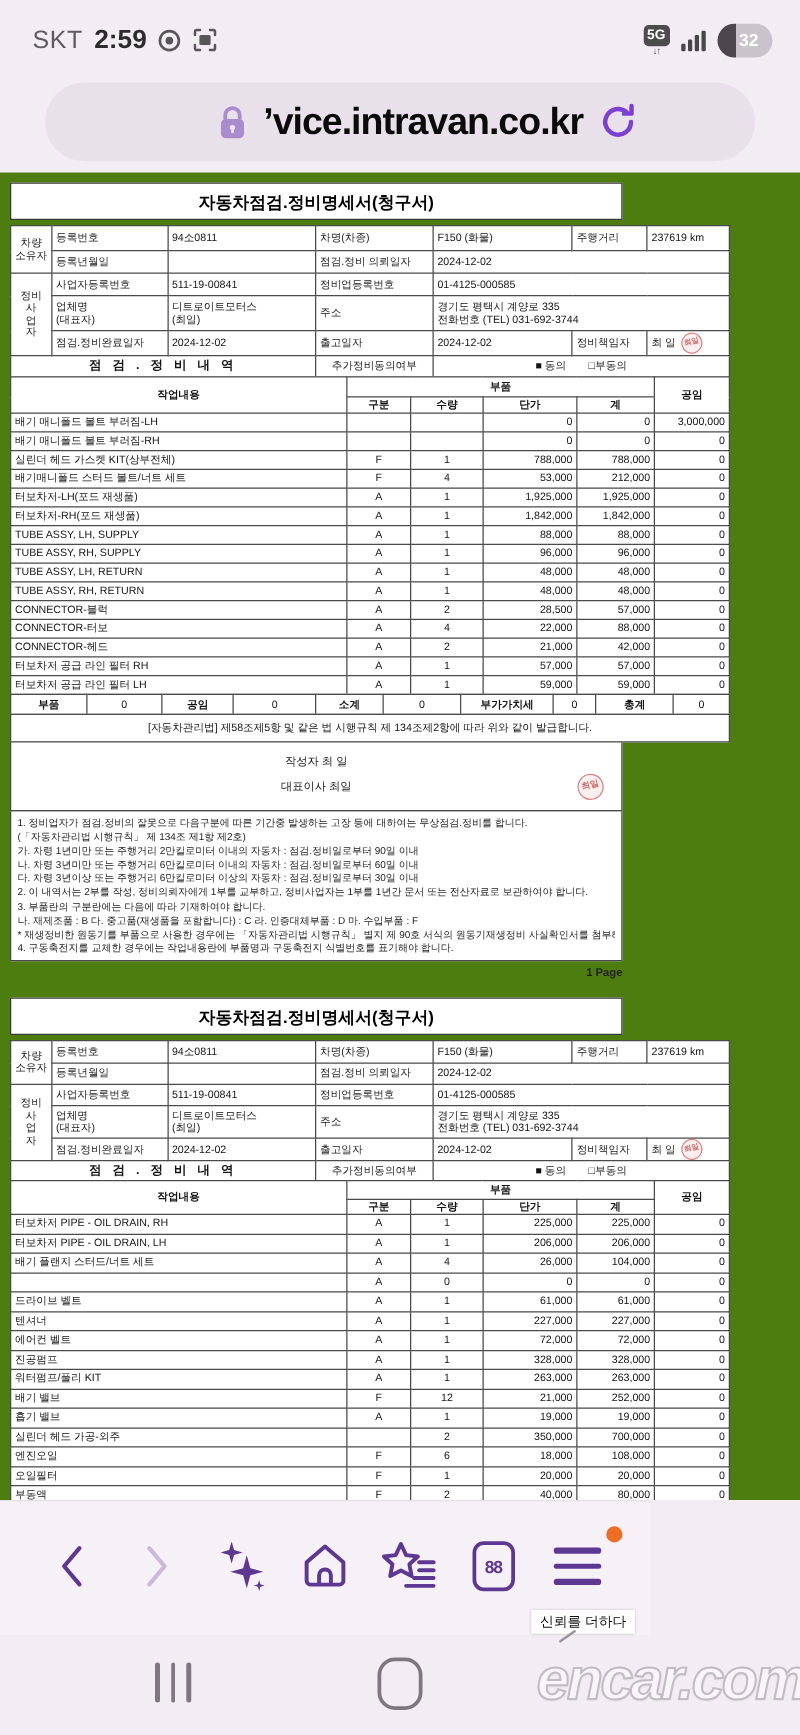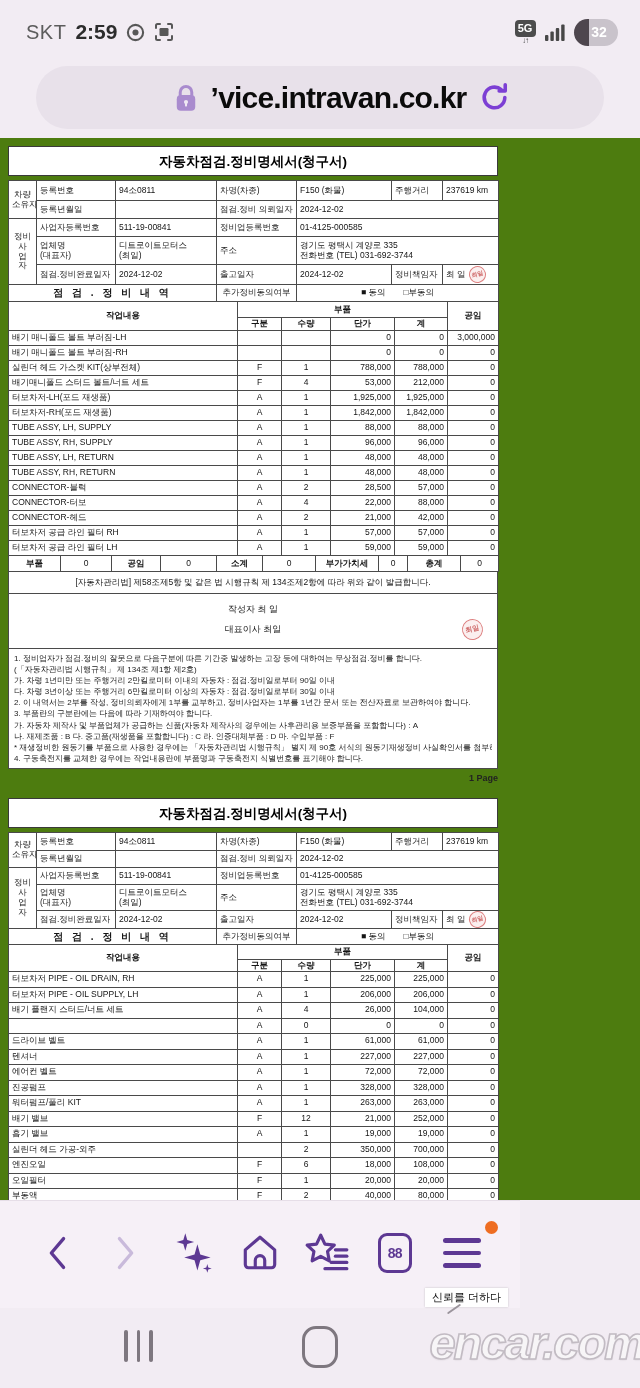--- a/index.html
+++ b/index.html
@@ -31,21 +31,21 @@
   .url-pill { margin:8px 36px 0 36px; height:63px; border-radius:32px; background:#e8e1ea;
     display:flex; align-items:center; justify-content:center; gap:12px; }
   .url-text { font-size:30px; font-weight:700; color:#0b0b0b; letter-spacing:-0.8px; }
 
   
   .content { position:absolute; top:138px; left:0; width:640px; height:1062px;
     background:#4d7c0f; overflow:hidden; }
   .page { position:absolute; left:8px; width:490px; }
   .doc-title { height:30px; line-height:29px; text-align:center; font-size:13.5px; font-weight:700;
     color:#000; background:#fff; border:1.2px solid #3a3a3a; }
-  table { border-collapse:collapse; table-layout:fixed; width:490px; background:#fff; }
+  table { border-collapse:collapse; table-layout:fixed; width:576px; background:#fff; }
   td { border:1px solid #4a4a4a; font-size:8.5px; color:#141414; padding:0 3px;
     line-height:1.15; overflow:hidden; white-space:nowrap; vertical-align:middle; }
   td.lbl { font-weight:400; color:#1a1a1a; }
   td.c { text-align:center; } td.r { text-align:right; } td.b { font-weight:700; }
   .info { margin-top:4px; }
   .sec-title { font-weight:700; font-size:10px; letter-spacing:3px; text-align:center; }
   .agree-cell { display:flex; gap:18px; justify-content:center; font-size:8.5px; }
   .work { margin-top:-1px; }
   .sumrow { margin-top:-1px; }
   .issue { margin-top:-1px; }
@@ -436,24 +436,24 @@
           </table>
           <div class="sig">
             <div class="w">작성자  최 일</div>
             <div class="e">대표이사  최일</div>
             <span class="stamp ">최일</span>
           </div>
           <div class="notes">
             <div>1. 정비업자가 점검.정비의 잘못으로 다음구분에 따른 기간중 발생하는 고장 등에 대하여는 무상점검.정비를 합니다.</div>
             <div>  (「자동차관리법 시행규칙」  제 134조 제1항 제2호)</div>
             <div>  가. 차령 1년미만 또는 주행거리 2만킬로미터 이내의 자동차 : 점검.정비일로부터 90일 이내</div>
+            <div>  나. 차령 3년미만 또는 주행거리 6만킬로미터 이내의 자동차 : 점검.정비일로부터 60일 이내</div>
             <div>  다. 차령 3년이상 또는 주행거리 6만킬로미터 이상의 자동차 : 점검.정비일로부터 30일 이내</div>
             <div>2. 이 내역서는 2부를 작성, 정비의뢰자에게 1부를 교부하고, 정비사업자는 1부를 1년간 문서 또는 전산자료로 보관하여야 합니다.</div>
             <div>3. 부품란의 구분란에는 다음에 따라 기재하여야 합니다.</div>
-            <div>  가. 자동차 제작사 및 부품업체가 공급하는 신품(자동차 제작사의 경우에는 사후관리용 보증부품을 포함합니다) : A</div>
             <div>  나. 재제조품 : B  다. 중고품(재생품을 포함합니다) : C   라. 인증대체부품 : D   마. 수입부품 : F</div>
             <div>* 재생정비한 원동기를 부품으로 사용한 경우에는 「자동차관리법 시행규칙」  별지 제 90호 서식의 원동기재생정비 사실확인서를 첨부해야 합니다.</div>
             <div>4. 구동축전지를 교체한 경우에는 작업내용란에 부품명과 구동축전지 식별번호를 표기해야 합니다.</div>
           </div>
           <div class="pagenum">1 Page</div>
         </div>
         <div class="page" style="top: 660px;">
           <div class="doc-title">자동차점검.정비명세서(청구서)</div>
           <table class="info">
             <colgroup>
@@ -560,21 +560,21 @@
               </tr>
               <tr style="height: 15.5px;">
                 <td>터보차저 PIPE - OIL DRAIN, RH</td>
                 <td class="c">A</td>
                 <td class="c">1</td>
                 <td class="r">225,000</td>
                 <td class="r">225,000</td>
                 <td class="r">0</td>
               </tr>
               <tr style="height: 15.5px;">
-                <td>터보차저 PIPE - OIL SUPPLY, LH</td>
+                <td>터보차저 PIPE - OIL DRAIN, LH</td>
                 <td class="c">A</td>
                 <td class="c">1</td>
                 <td class="r">206,000</td>
                 <td class="r">206,000</td>
                 <td class="r">0</td>
               </tr>
               <tr style="height: 15.5px;">
                 <td>배기 플랜지 스터드/너트 세트</td>
                 <td class="c">A</td>
                 <td class="c">4</td>

